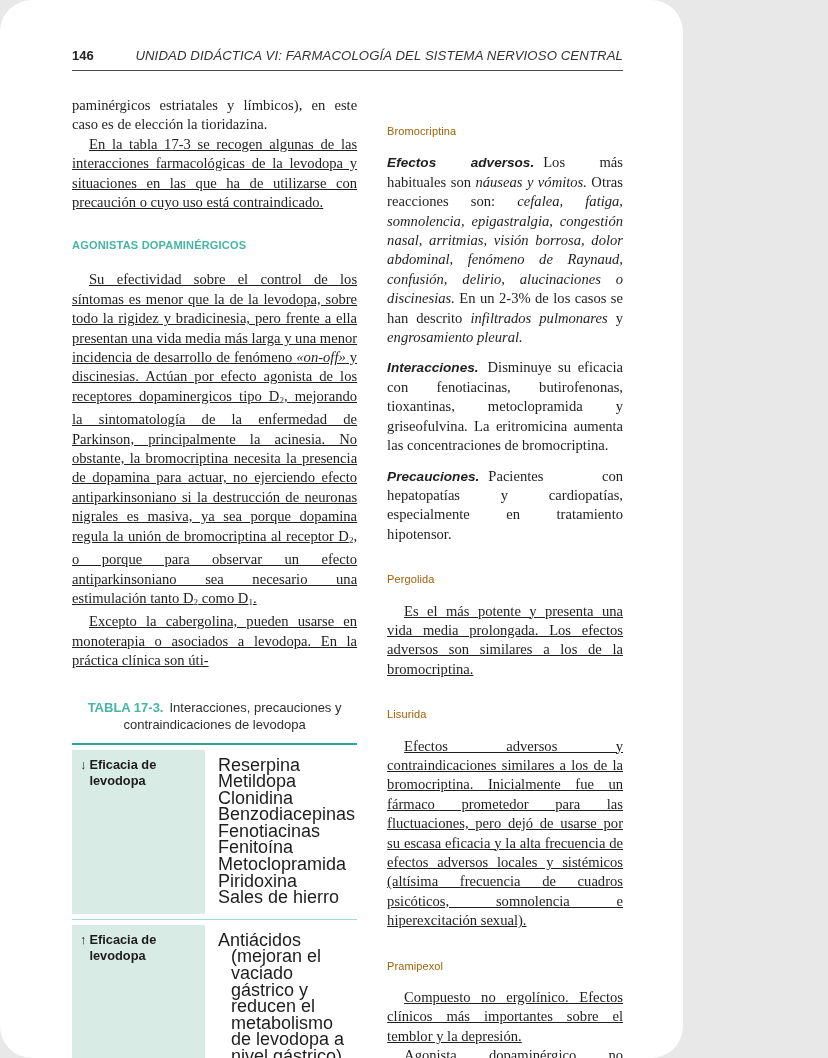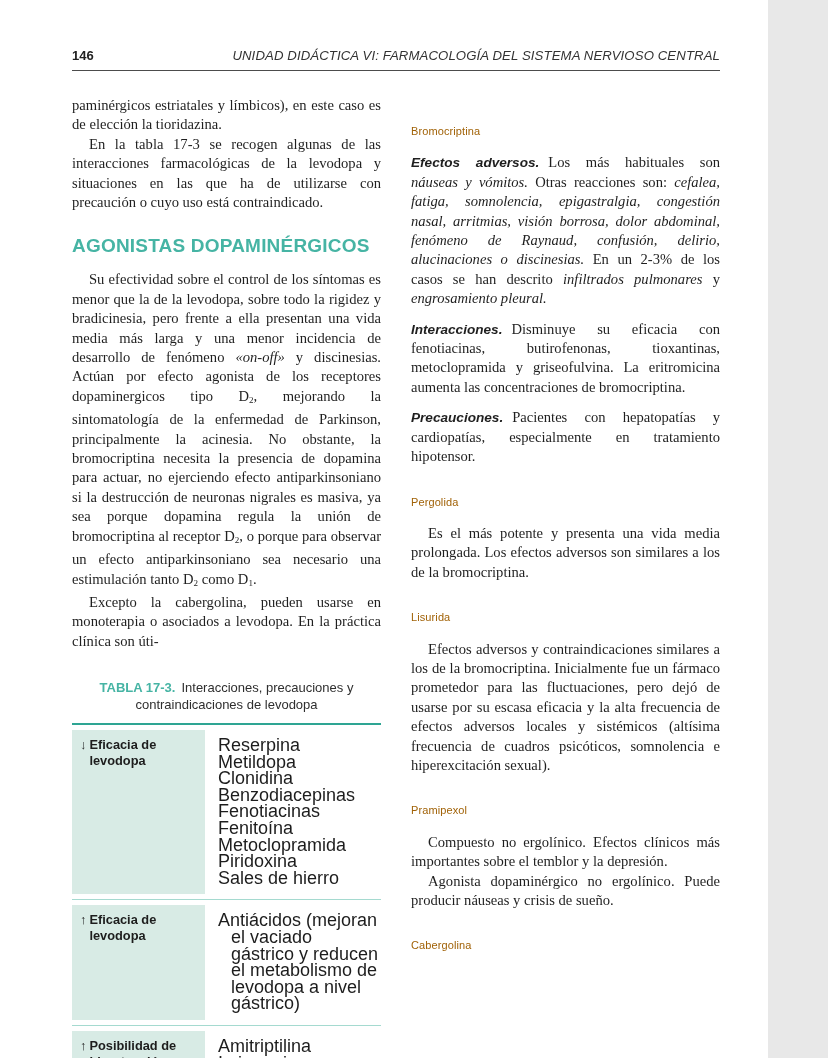--- a/index.html
+++ b/index.html
@@ -1,32 +1,32 @@
 <!DOCTYPE html>
 <html><head>
 <meta charset="utf-8">
 <style>
   html,body{margin:0;padding:0;background:#e8e8e8;}
-  .page{width:768px;height:1058px;background:#ffffff;box-sizing:border-box;
-        padding:48px 48px 0 72px;position:relative;overflow:hidden;
-        font-family:"Liberation Serif",serif;color:#1f1f1f;}
+  .page{width:683px;height:1058px;background:#ffffff;box-sizing:border-box;
+        padding:48px 60px 0 72px;position:relative;overflow:hidden;
+        font-family:"Liberation Serif",serif;color:#1f1f1f;border-radius:32px;}
   
   .hdr-row{display:flex;justify-content:space-between;align-items:baseline;
            font-family:"Liberation Sans",sans-serif;font-size:13px;}
   .pagenum{font-weight:bold;color:#222;}
   .running{font-style:italic;color:#333;font-size:13.2px;letter-spacing:.1px;}
   .hdr-rule{border-bottom:1.6px solid #4c4c4c;margin-top:7px;}
   
   .columns{display:flex;gap:30px;margin-top:25px;}
   .col{width:327px;font-size:14.6px;line-height:19.4px;text-align:justify;}
   .col p{margin:0;}
-  p.ind{text-indent:17px;}
+  p.ind{text-indent:17px;text-decoration:underline;}
   
   .teal-h{font-family:"Liberation Sans",sans-serif;color:#46b4a4;font-weight:bold;
-          font-size:19px;line-height:19px;margin:24px 0 15px 0;text-align:left;letter-spacing:.2px;}
+          font-size:11px;line-height:19px;margin:24px 0 15px 0;text-align:left;letter-spacing:.2px;}
   
   .drug-h{font-family:"Liberation Sans",sans-serif;font-weight:400;color:#a16207;
           font-size:11px;margin:26px 0 12px 0;text-align:left;letter-spacing:.1px;}
   
   .st-i{font-style:italic;}
   .st-sub{font-size:.62em;vertical-align:-0.22em;letter-spacing:0;}
   .st-lead{font-family:"Liberation Sans",sans-serif;font-weight:bold;font-style:italic;
            font-size:13.6px;margin-right:9px;margin-top:36px;}
   .leadp{margin-top:11px !important;}
   

